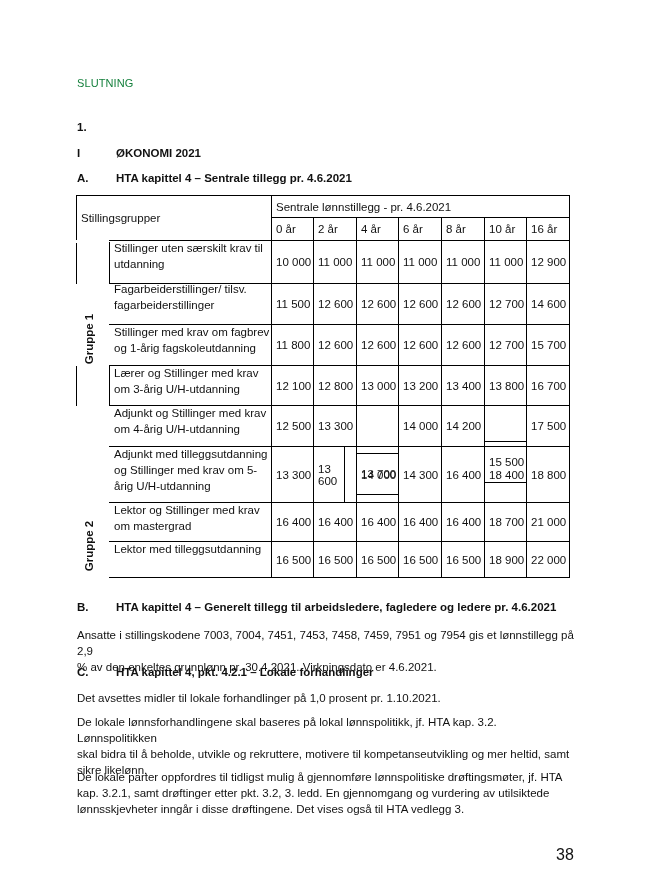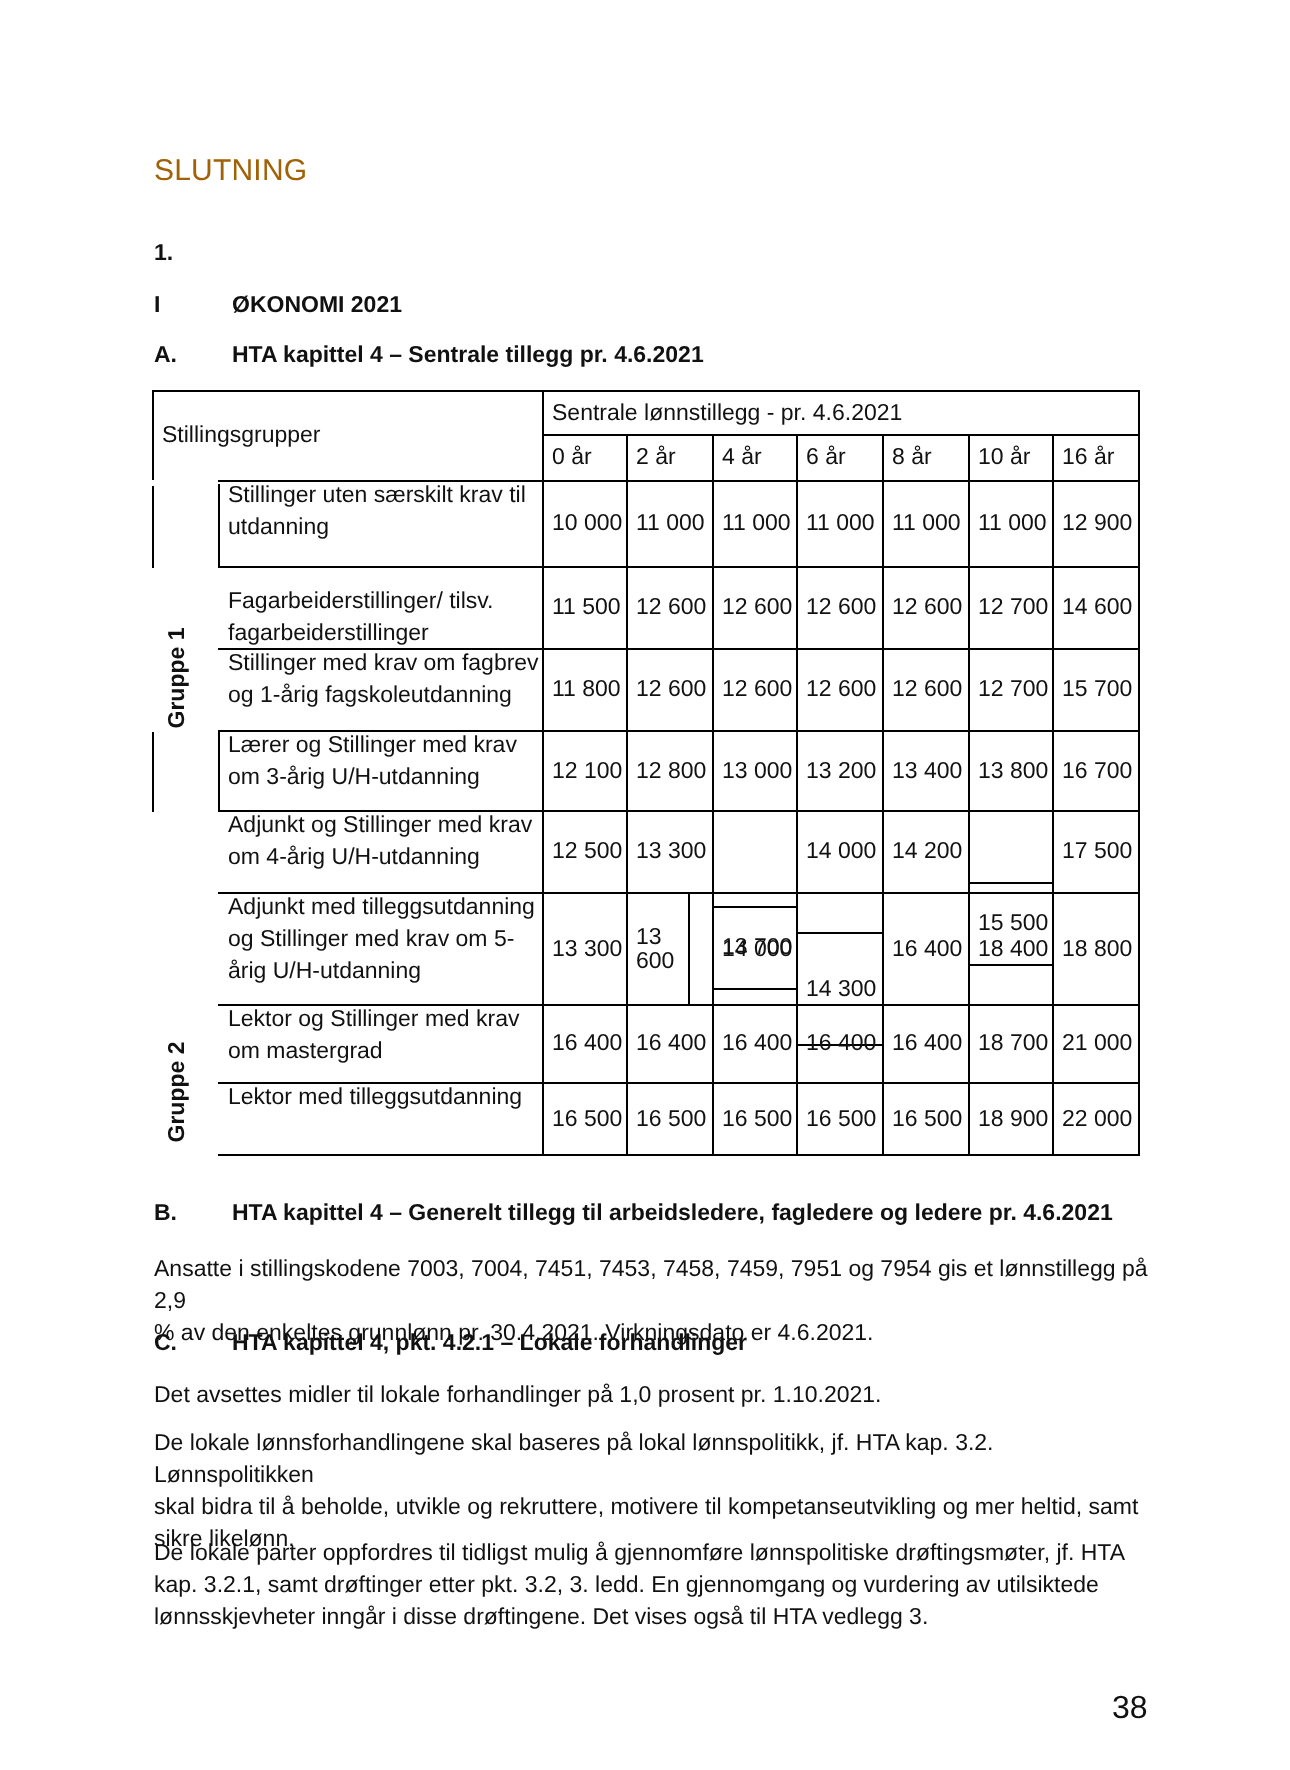--- a/index.html
+++ b/index.html
@@ -2,21 +2,21 @@
 <html><head>
 <meta charset="utf-8">
 <style>
   html, body { margin: 0; padding: 0; background: #ffffff; }
   body {
     width: 645px; height: 885px; position: relative; overflow: hidden;
     font-family: "Liberation Sans", "DejaVu Sans", sans-serif;
     color: #111111;
   }
   .abs { position: absolute; }
-  .heading-main { left: 77px; top: 77px; font-size: 15px; color: #a16207; letter-spacing: 0.1px; }
+  .heading-main { left: 77px; top: 77px; font-size: 11px; color: #15803d; letter-spacing: 0.1px; }
   .bold { font-weight: bold; font-size: 11.5px; }
   .num-label { position: absolute; left: 77px; }
   .sec-text { position: absolute; left: 116px; }
   .para { position: absolute; left: 77px; width: 500px; font-size: 11.5px; line-height: 16px; }
   .page-num { left: 556px; top: 846px; font-size: 16px; }
 
   
   .tbl { position: absolute; left: 0; top: 0; }
   .cell { position: absolute; box-sizing: border-box; font-size: 11.5px; }
   .b-all { border: 1.5px solid #000; }
@@ -87,21 +87,21 @@
   <div>
     <div class="cell b-all val" style="left:271px; top:240px; width:43px; height:44px;">10 000</div>
     <div class="cell b-all val" style="left:313px; top:240px; width:44px; height:44px;">11 000</div>
     <div class="cell b-all val" style="left:356px; top:240px; width:43px; height:44px;">11 000</div>
     <div class="cell b-all val" style="left:398px; top:240px; width:44px; height:44px;">11 000</div>
     <div class="cell b-all val" style="left:441px; top:240px; width:44px; height:44px;">11 000</div>
     <div class="cell b-all val" style="left:484px; top:240px; width:43px; height:44px;">11 000</div>
     <div class="cell b-all val" style="left:526px; top:240px; width:44px; height:44px;">12 900</div>
   </div>
 
-  <div class="cell desc" style="left:109px; top:293px; width:163px; height:42px;">
+  <div class="cell desc" style="left:109px; top:281px; width:163px; height:42px;">
       <div>
         <div>Fagarbeiderstillinger/ tilsv.</div>
         <div>fagarbeiderstillinger</div>
       </div>
     </div>
   <div>
     <div class="cell b-all val" style="left:271px; top:283px; width:43px; height:42px;">11 500</div>
     <div class="cell b-all val" style="left:313px; top:283px; width:44px; height:42px;">12 600</div>
     <div class="cell b-all val" style="left:356px; top:283px; width:43px; height:42px;">12 600</div>
     <div class="cell b-all val" style="left:398px; top:283px; width:44px; height:42px;">12 600</div>
@@ -162,21 +162,21 @@
       <div>
         <div>Adjunkt med tilleggsutdanning</div>
         <div>og Stillinger med krav om 5-</div>
         <div>årig U/H-utdanning</div>
       </div>
     </div>
   <div>
     <div class="cell b-all val" style="left:271px; top:446px; width:43px; height:57px;">13 300</div>
     <div class="cell b-all val" style="left:313px; top:446px; width:32px; height:57px;">13 600</div>
     <div class="cell b-all val" style="left:356px; top:446px; width:43px; height:57px;">14 000</div>
-    <div class="cell b-all val" style="left:398px; top:466px; width:44px; height:57px;">14 300</div>
+    <div class="cell b-all val" style="left:398px; top:446px; width:44px; height:57px;">14 300</div>
     <div class="cell b-all val" style="left:441px; top:446px; width:44px; height:57px;">16 400</div>
     <div class="cell b-all val" style="left:484px; top:446px; width:43px; height:57px;">18 400</div>
     <div class="cell b-all val" style="left:526px; top:446px; width:44px; height:57px;">18 800</div>
   </div>
 
   <div class="cell desc" style="left:109px; top:502px; width:163px; height:40px;">
       <div>
         <div>Lektor og Stillinger med krav</div>
         <div>om mastergrad</div>
       </div>

